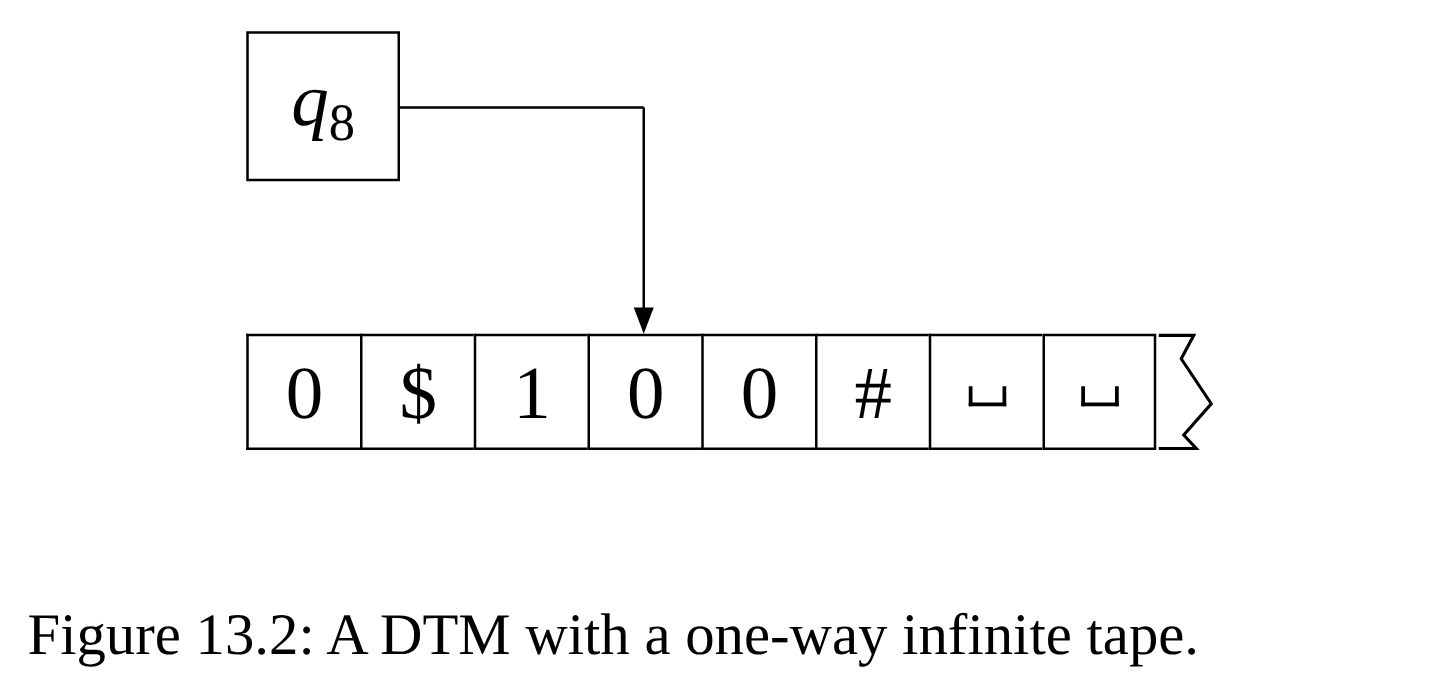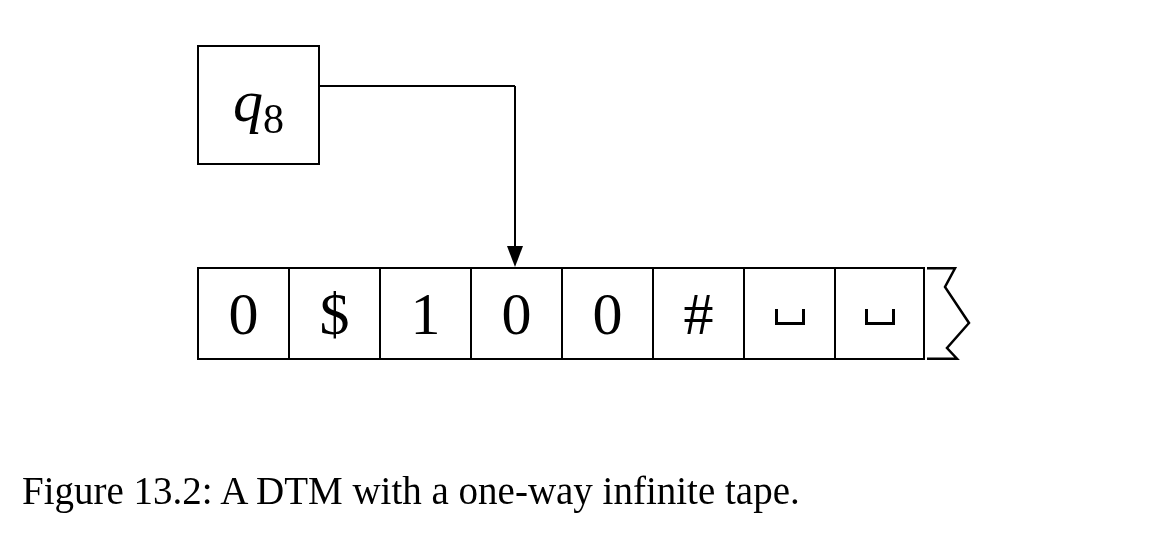--- a/index.html
+++ b/index.html
@@ -22,21 +22,20 @@
     position: absolute;
     left: 197px;
     top: 25px;
     width: 123px;
     height: 120px;
     box-sizing: border-box;
     border: 2.5px solid var(--ink, #000000);
     display: flex;
     align-items: center;
     justify-content: center;
-    margin-top: 20px;
   }
   .state-label {
     font-style: italic;
     font-size: 60px;
     line-height: 1;
   }
   .state-sub {
     font-style: normal;
     font-size: 42px;
     line-height: 1;
@@ -90,22 +89,22 @@
     position: absolute;
     left: 927px;
     top: 267px;
     overflow: visible;
   }
 
   
   .caption {
     position: absolute;
     left: 22px;
-    top: 468px;
-    font-size: 39px;
+    top: 480px;
+    font-size: 47px;
     line-height: 1.2;
     white-space: nowrap;
     color: var(--ink, #000000);
   }
 </style>
 </head>
 <body>
 
 <div class="canvas">
 

